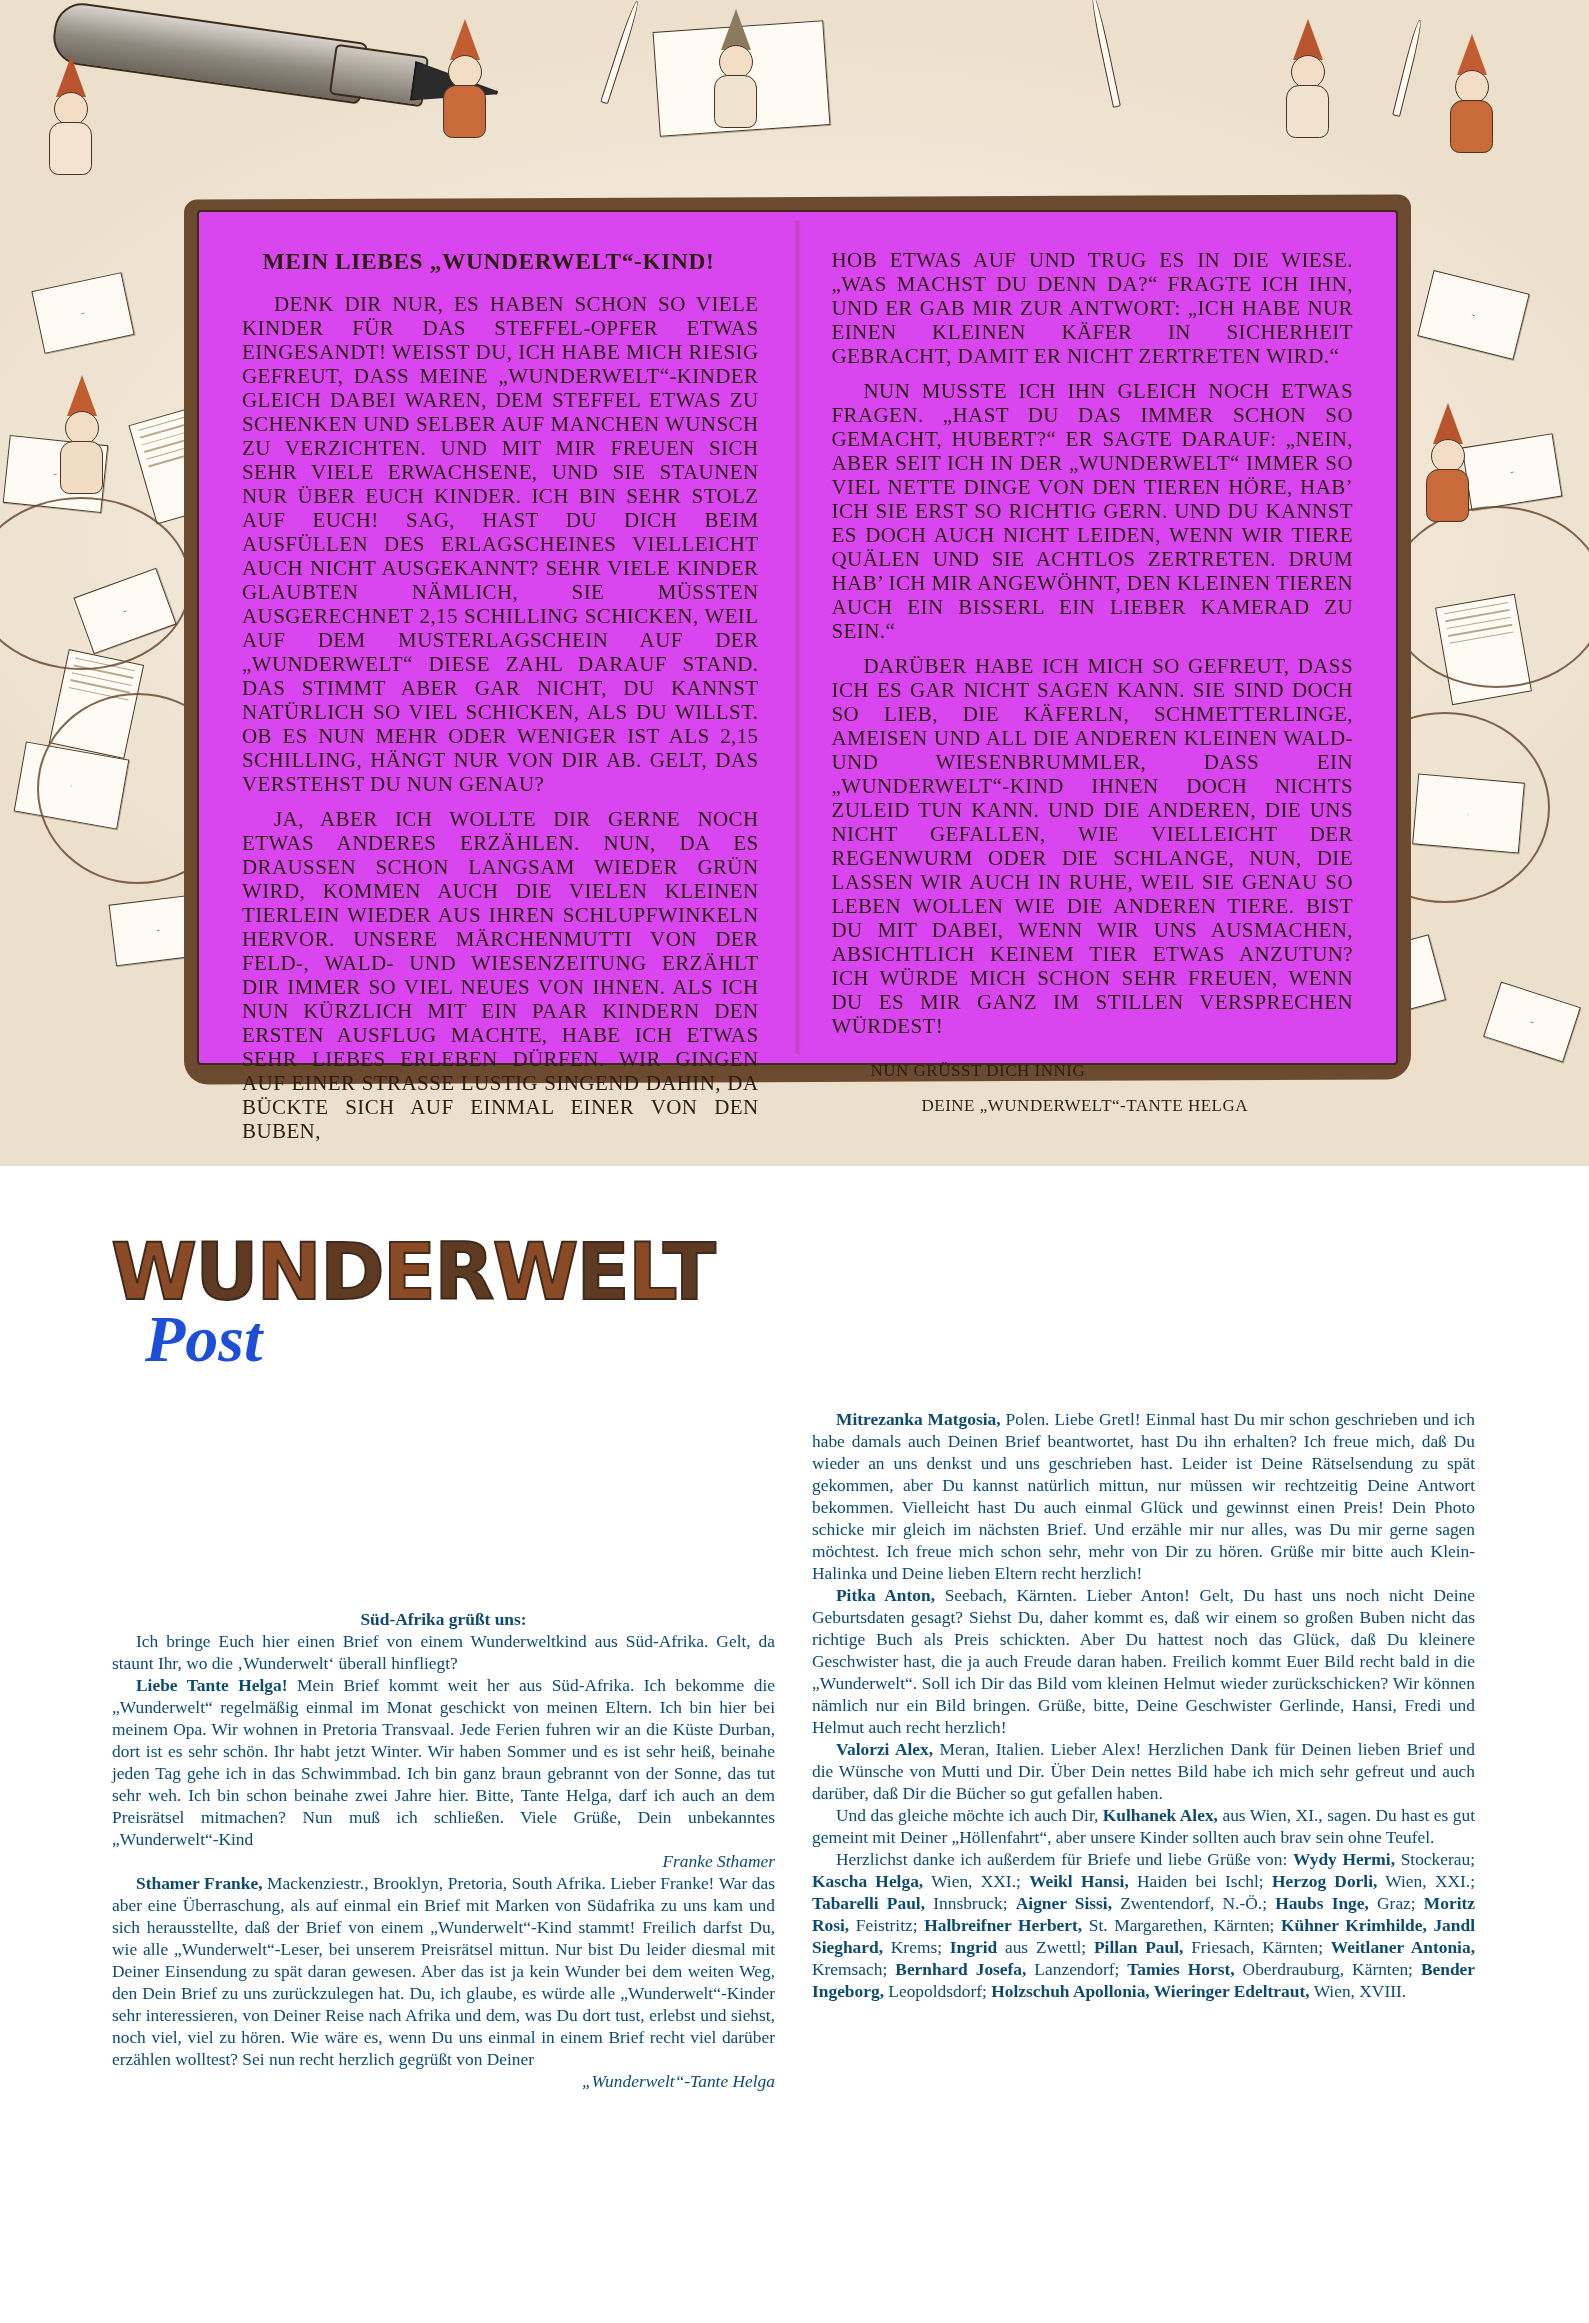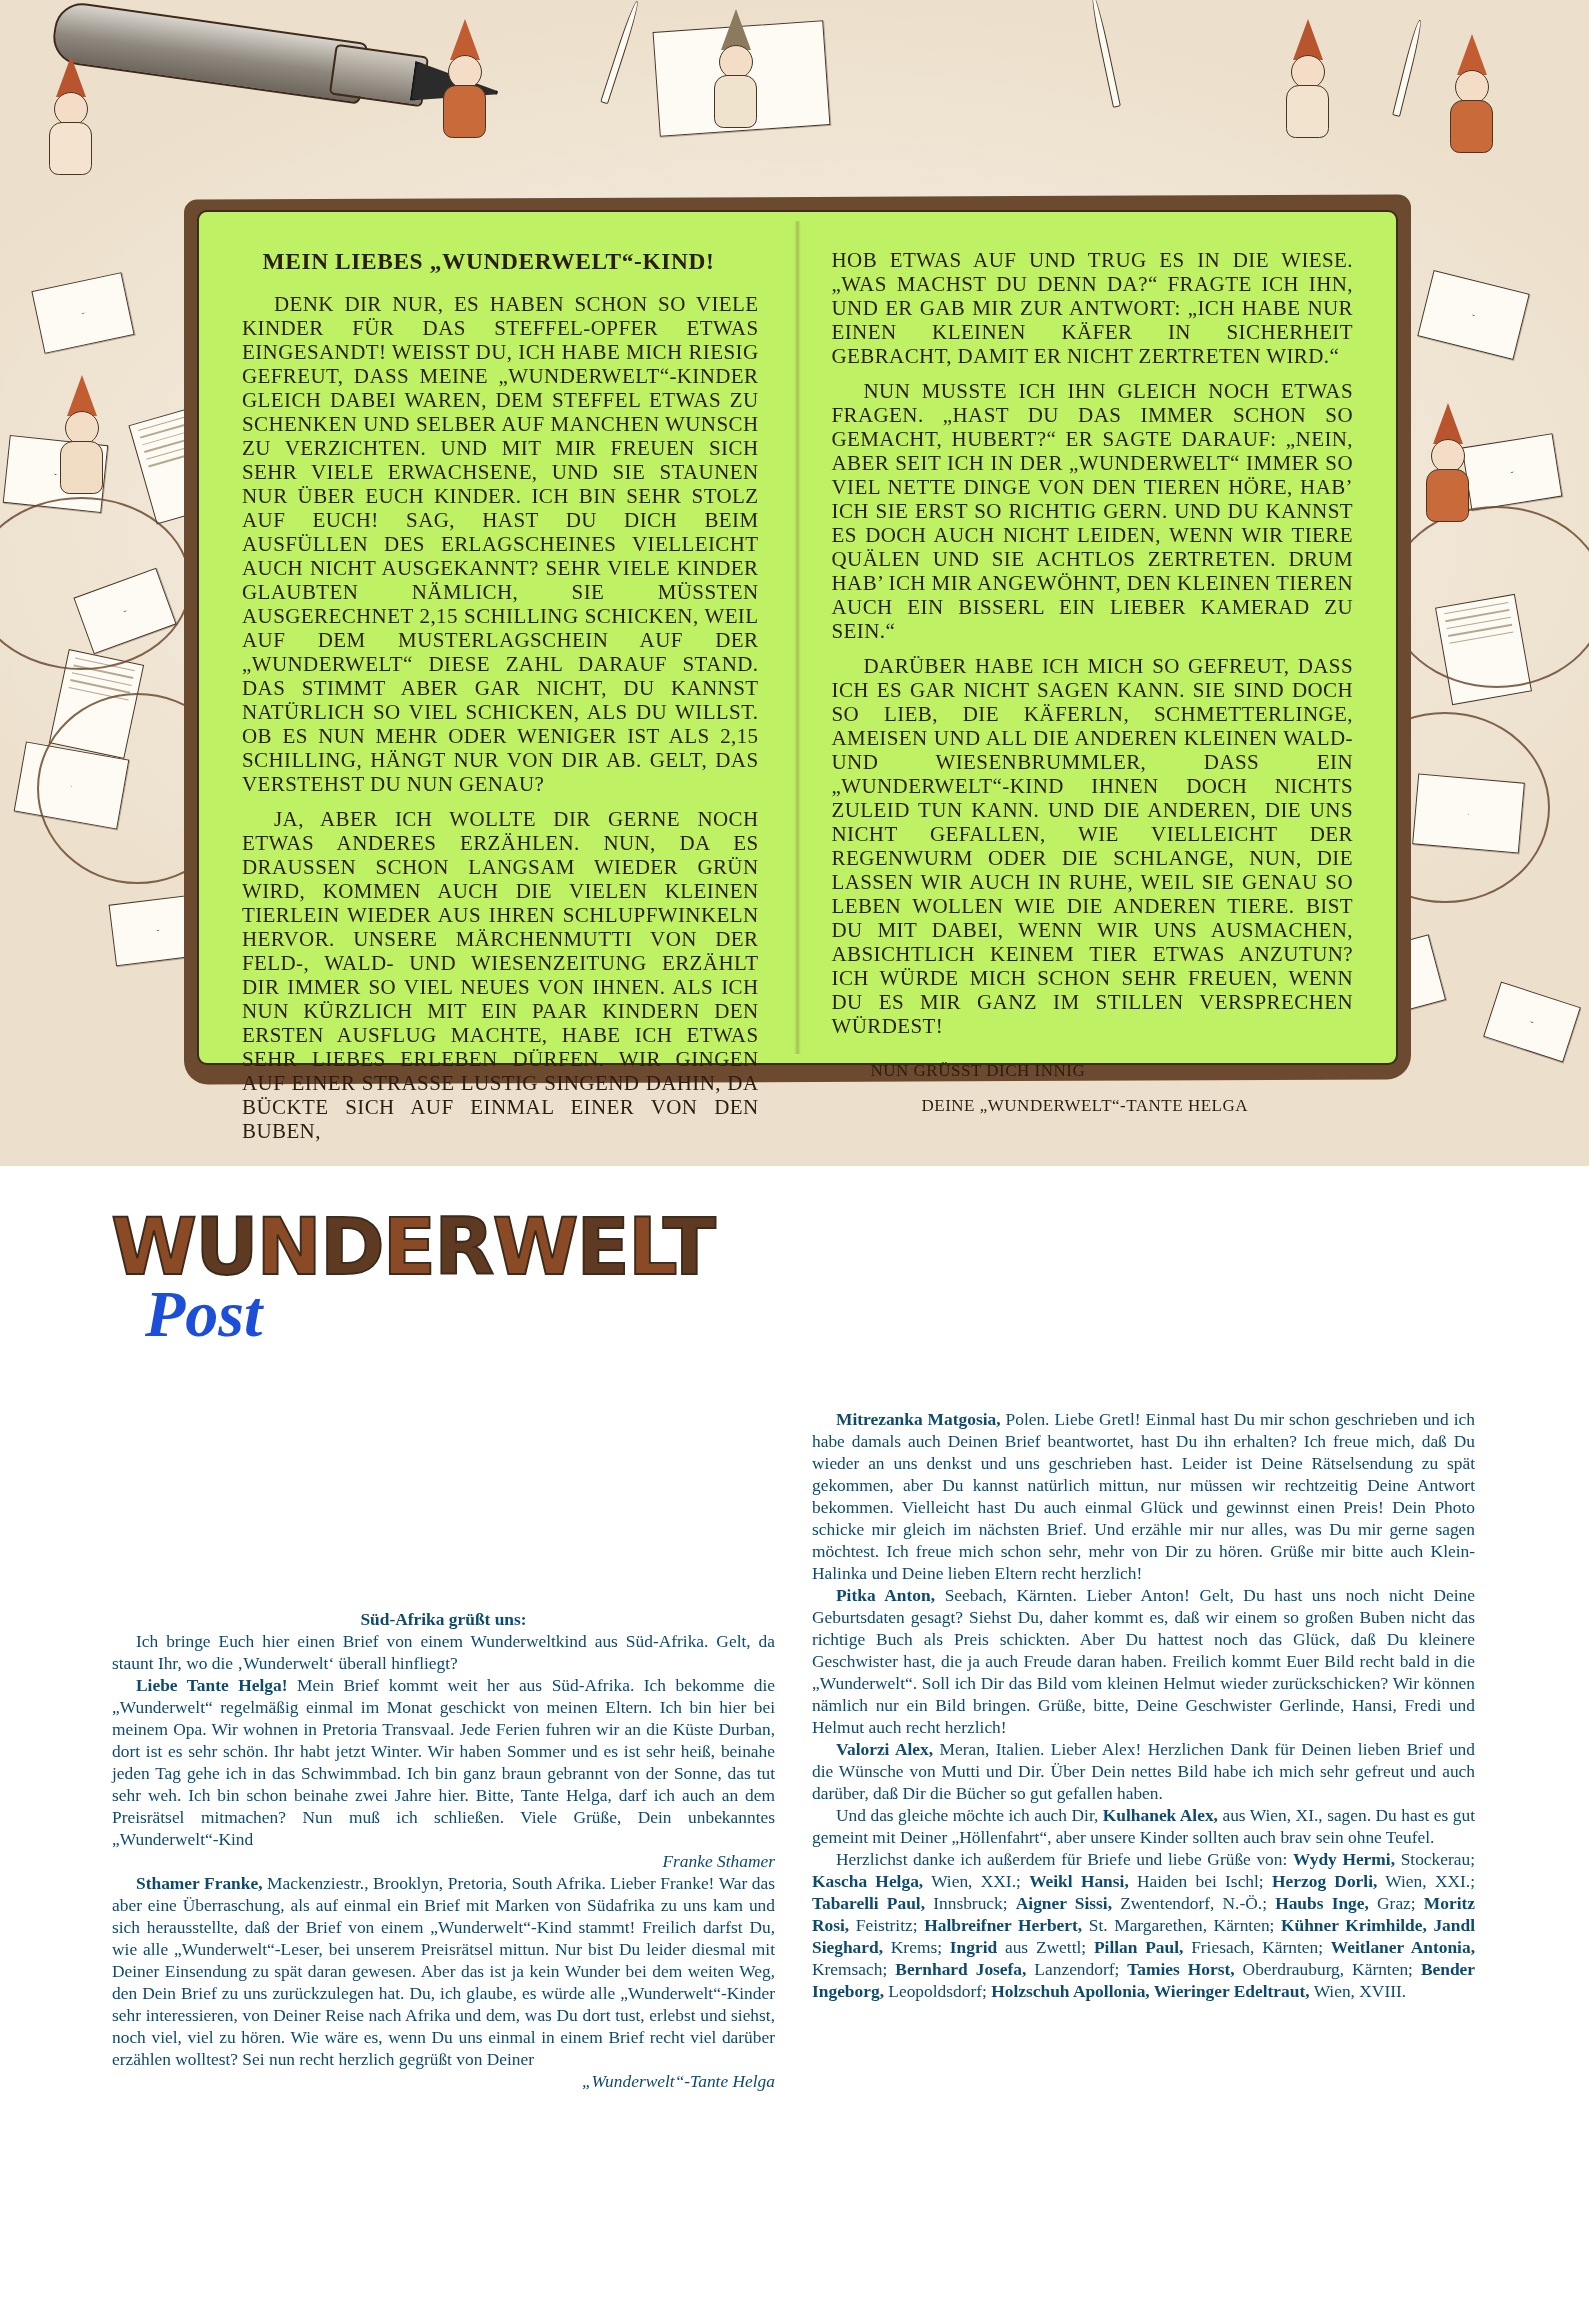--- a/index.html
+++ b/index.html
@@ -78,23 +78,23 @@
   .book-shadow {
     position: absolute;
     inset: 0;
     background: #6b4a2f;
     border-radius: 13px 13px 24px 24px;
     transform: skewY(-0.25deg);
   }
   .book-page {
     position: absolute;
     left: 13px; top: 13px; right: 13px; bottom: 17px;
-    background: #bef264;
+    background: #d946ef;
     border: 2.8px solid #3c2a1a;
-    border-radius: 10px;
+    border-radius: 4px;
     display: flex;
   }
   .book-spine {
     position: absolute;
     left: 50%;
     top: 9.4px; bottom: 9.4px;
     width: 7.5px;
     margin-left: -3.7px;
     background: linear-gradient(to right, rgba(107,74,47,.0), rgba(107,74,47,.28), rgba(107,74,47,.0));
   }
@@ -219,20 +219,21 @@
   }
   .masthead .w-line {
     font-family: "DejaVu Sans", sans-serif;
     font-weight: bold;
     font-size: 78px;
     letter-spacing: -1.9px;
     line-height: 84px;
     color: #7a3f22;
     -webkit-text-stroke: 1.9px #3c2a1a;
     white-space: nowrap;
+    margin-top: 25px;
   }
   .masthead .w-line span:nth-child(odd) { color: #8a4a26; }
   .masthead .w-line span:nth-child(even) { color: #5e3a22; }
   .masthead .post {
     font-family: "Liberation Serif", serif;
     font-style: italic;
     font-weight: bold;
     font-size: 66px;
     color: #1d4ed8;
     margin-top: -13px;

